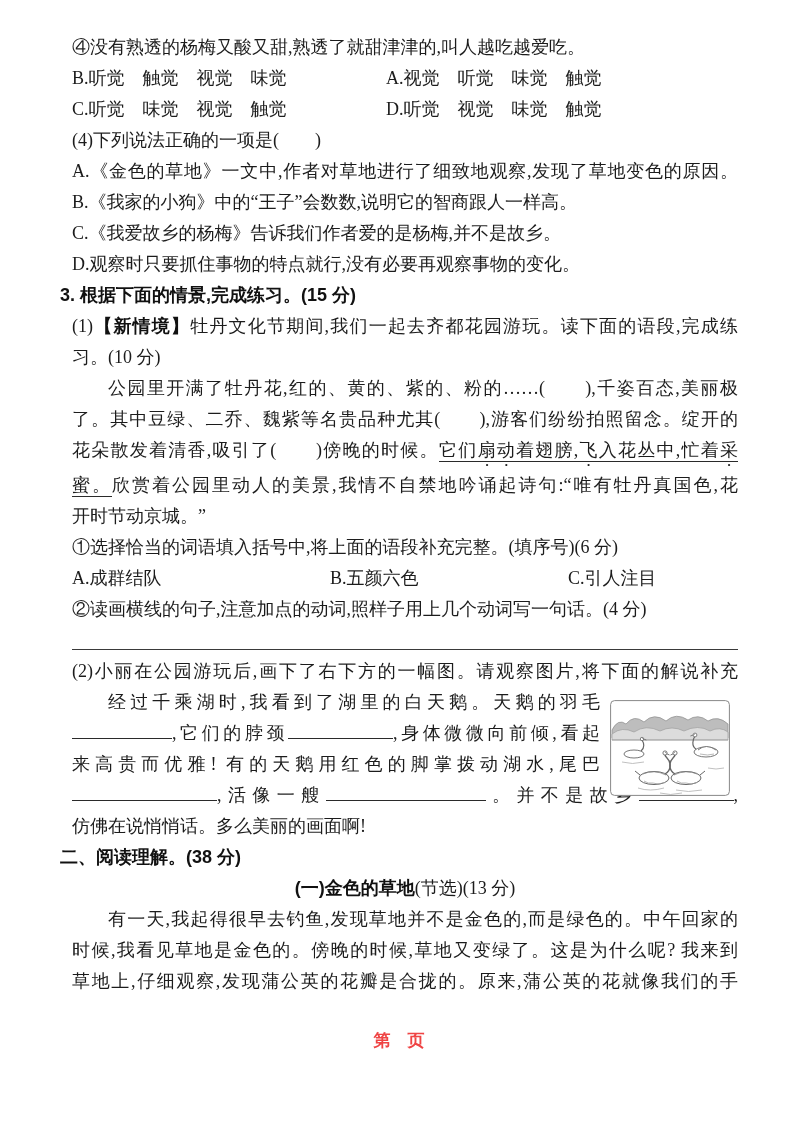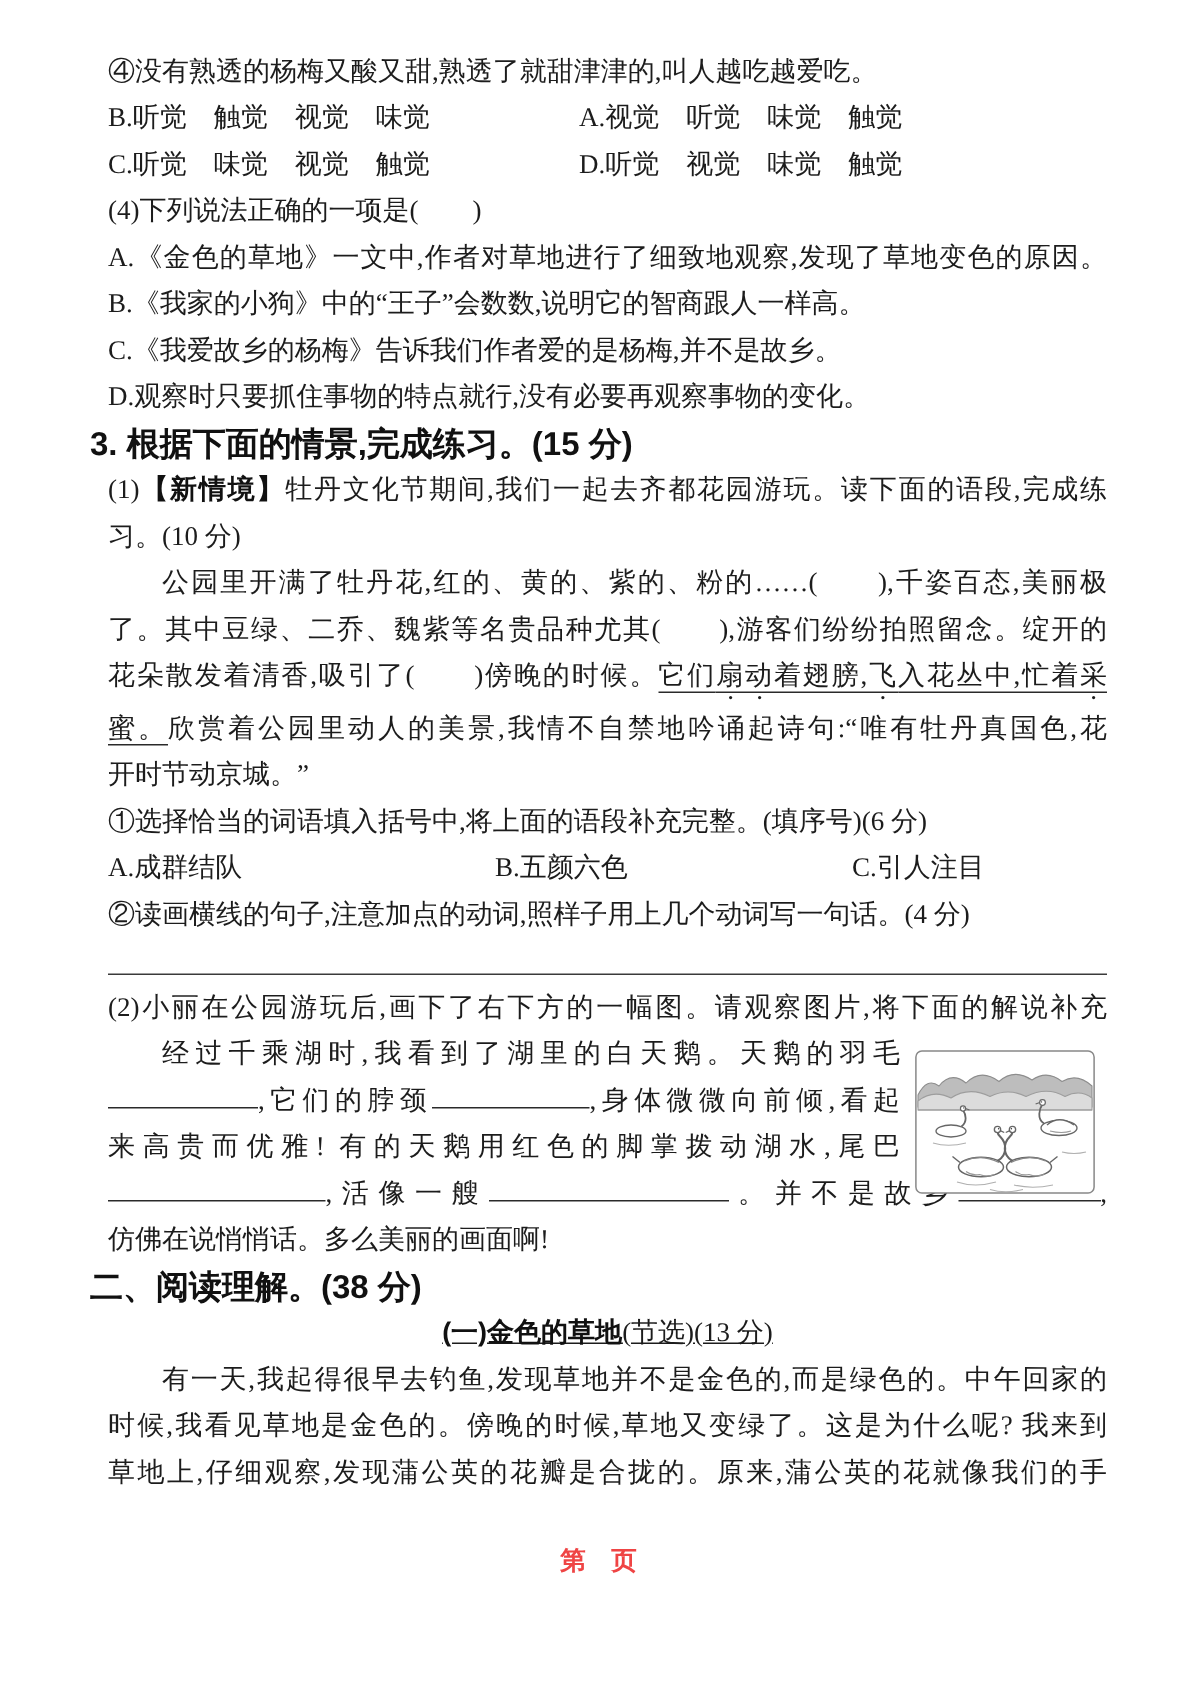--- a/index.html
+++ b/index.html
@@ -8,23 +8,23 @@
     font-family:"Liberation Serif","DejaVu Serif",serif;
     color:#1c1c1c;
   }
   .page{position:relative;width:678px;margin-left:60px;padding-top:32px;
         font-size:18px;line-height:31px;}
   .line{margin:0 0 0 12px;}
   .hang0{margin-left:0;}
   .j{text-align:justify;text-align-last:justify;}
   .indent{text-indent:36px;}
   .narrow{margin-right:138px;}
-  .center{text-align:center;text-align-last:center;text-decoration:underline;}
+  .center{text-align:center;text-align-last:center;}
   .sec-title{margin:0;font-family:"Liberation Sans","DejaVu Sans",sans-serif;
-             font-weight:bold;font-size:22px;line-height:31px;color:#111;}
+             font-weight:bold;font-size:18px;line-height:31px;color:#111;}
   .tag,.rt{font-family:"Liberation Sans","DejaVu Sans",sans-serif;font-weight:bold;color:#111;}
   .ul{border-bottom:1px solid #2a2a2a;padding-bottom:1px;}
   .dots{
     -webkit-text-emphasis:filled dot;-webkit-text-emphasis-position:under;
     text-emphasis:filled dot;text-emphasis-position:under right;
   }
   .blank{display:inline-block;height:2px;border-bottom:1px solid #2a2a2a;}
   .w100{width:100px}.w105{width:105px}.w145{width:145px}.w160{width:160px}.w95{width:95px}
   .answer-rule{margin-left:12px;height:24px;border-bottom:1px solid #3a3a3a;margin-bottom:6px;}
   .swan-img{position:absolute;left:550px;top:700px;width:120px;height:96px;}

